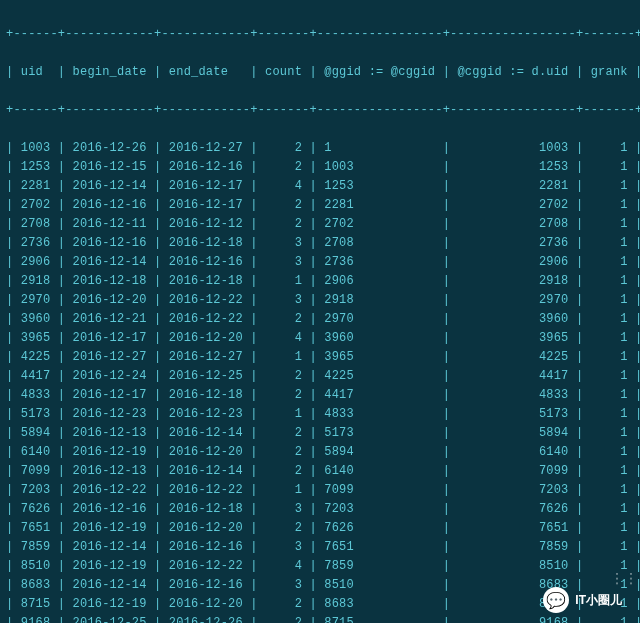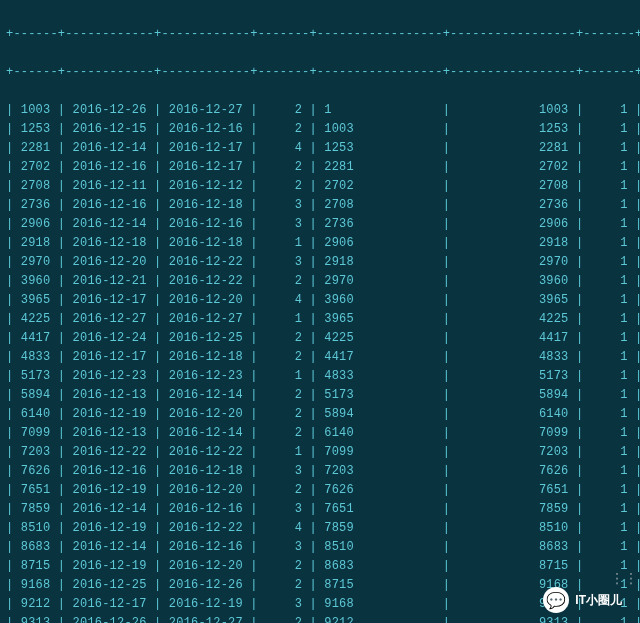--- a/index.html
+++ b/index.html
@@ -52,20 +52,21 @@
     bottom: 36px;
     color: rgba(255,255,255,0.5);
     font-size: 14px;
   }
 </style>
 </head>
 <body>
 
 <div class="terminal">
 <span class="row sep">+------+------------+------------+-------+-----------------+-----------------+-------+</span>
+<span class="row" id="header-row">| uid  | begin_date | end_date   | count | @ggid := @cggid | @cggid := d.uid | grank |</span>
 <span class="row sep">+------+------------+------------+-------+-----------------+-----------------+-------+</span>
 <span id="body-rows">| 1003 | 2016-12-26 | 2016-12-27 |     2 | 1               |            1003 |     1 |
 | 1253 | 2016-12-15 | 2016-12-16 |     2 | 1003            |            1253 |     1 |
 | 2281 | 2016-12-14 | 2016-12-17 |     4 | 1253            |            2281 |     1 |
 | 2702 | 2016-12-16 | 2016-12-17 |     2 | 2281            |            2702 |     1 |
 | 2708 | 2016-12-11 | 2016-12-12 |     2 | 2702            |            2708 |     1 |
 | 2736 | 2016-12-16 | 2016-12-18 |     3 | 2708            |            2736 |     1 |
 | 2906 | 2016-12-14 | 2016-12-16 |     3 | 2736            |            2906 |     1 |
 | 2918 | 2016-12-18 | 2016-12-18 |     1 | 2906            |            2918 |     1 |
 | 2970 | 2016-12-20 | 2016-12-22 |     3 | 2918            |            2970 |     1 |

